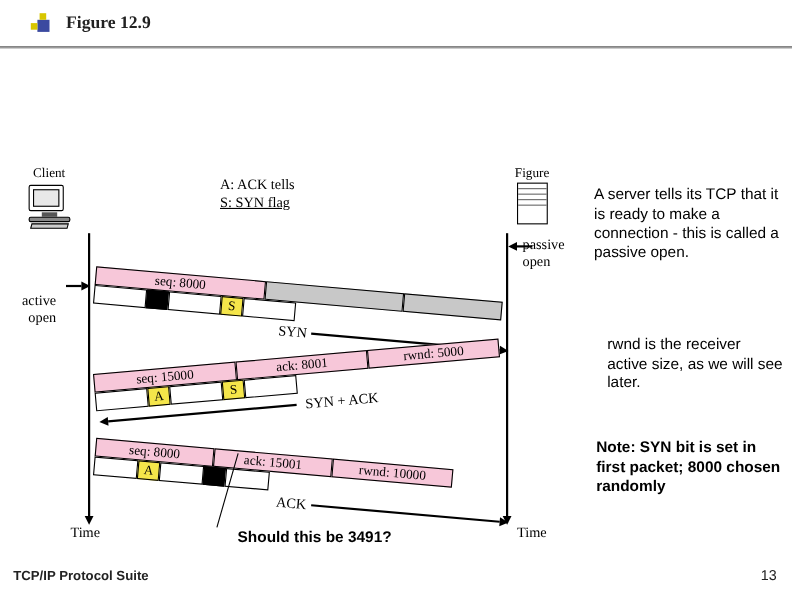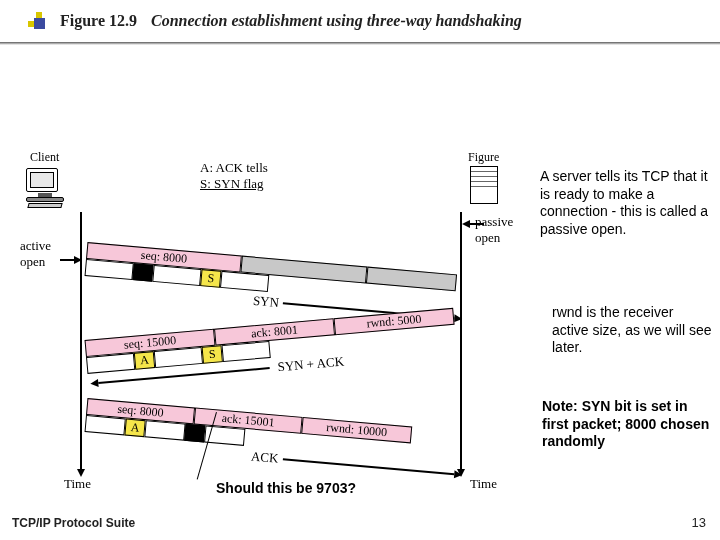--- a/index.html
+++ b/index.html
@@ -79,21 +79,20 @@
 </head>
 <body>
 
 <div class="header">
   <div class="bullet">
     <div class="sq-blue"></div>
       <div class="sq-yl1"></div>
       <div class="sq-yl2"></div>
   </div>
   <span class="fig-label">Figure 12.9</span>
-  <span class="fig-title">Connection establishment using three-way handshaking</span>
 </div>
 <div class="underline"></div>
 
 <div class="diagram">
 
   <div class="lbl" style="left:10px; top:0;">Client</div>
   <div class="client-icon" style="left:6px; top:18px;">
     <div class="monitor"></div>
       <div class="base"></div>
       <div class="stand"></div>
@@ -114,21 +113,21 @@
   <div class="lbl small" style="left:180px; top:26px;text-decoration:underline;">S: SYN flag</div>
 
   <div class="timeline" style="left:60px; top:62px; height:258px;"></div>
   <div class="arrowdown" style="left:56.5px; top:319px;"></div>
   <div class="lbl small" style="left:44px; top:326px;">Time</div>
 
   <div class="timeline" style="left:440px; top:62px; height:258px;"></div>
   <div class="arrowdown" style="left:436.5px; top:319px;"></div>
   <div class="lbl small" style="left:450px; top:326px;">Time</div>
 
-  <div class="lbl small" style="left:0px; top:88px; white-space:pre; text-align:left;">active
+  <div class="lbl small" style="left:0px; top:115px; white-space:pre; text-align:right;">active
 open</div>
   <div class="arrowright-h" style="left:40px; top:109px; width:14px;"></div>
 
   <div class="lbl small" style="left:455px; top:64px; white-space:pre;">passive
 open</div>
   <div class="arrowleft-h" style="left:450px; top:73px; width:14px;"></div>
 
   <div class="pkt" style="left:66px; top:92px; transform:rotate(5deg);">
     <div class="row">
         <div class="cell pink seq">seq: 8000</div>
@@ -181,16 +180,16 @@
   </div>
 
 </div>
 
 <div class="qline" style="left:216px; top:412px; height:70px; transform:rotate(16deg);"></div>
 
 <div class="note" style="left:540px; top:168px; width:176px;">A server tells its TCP that it is ready to make a connection - this is called a passive open.</div>
 <div class="note" style="left:552px; top:304px; width:160px;">rwnd is the receiver active size, as we will see later.</div>
 <div class="note" style="left:542px; top:398px; width:170px; font-weight:bold;">Note: SYN bit is set in first packet; 8000 chosen randomly</div>
 
-<div class="question" style="left:216px; top:480px;">Should this be 9703?</div>
+<div class="question" style="left:216px; top:480px;">Should this be 3491?</div>
 
 <div class="footer-left">TCP/IP Protocol Suite</div>
 <div class="footer-right">13</div>
 
 </body></html>

